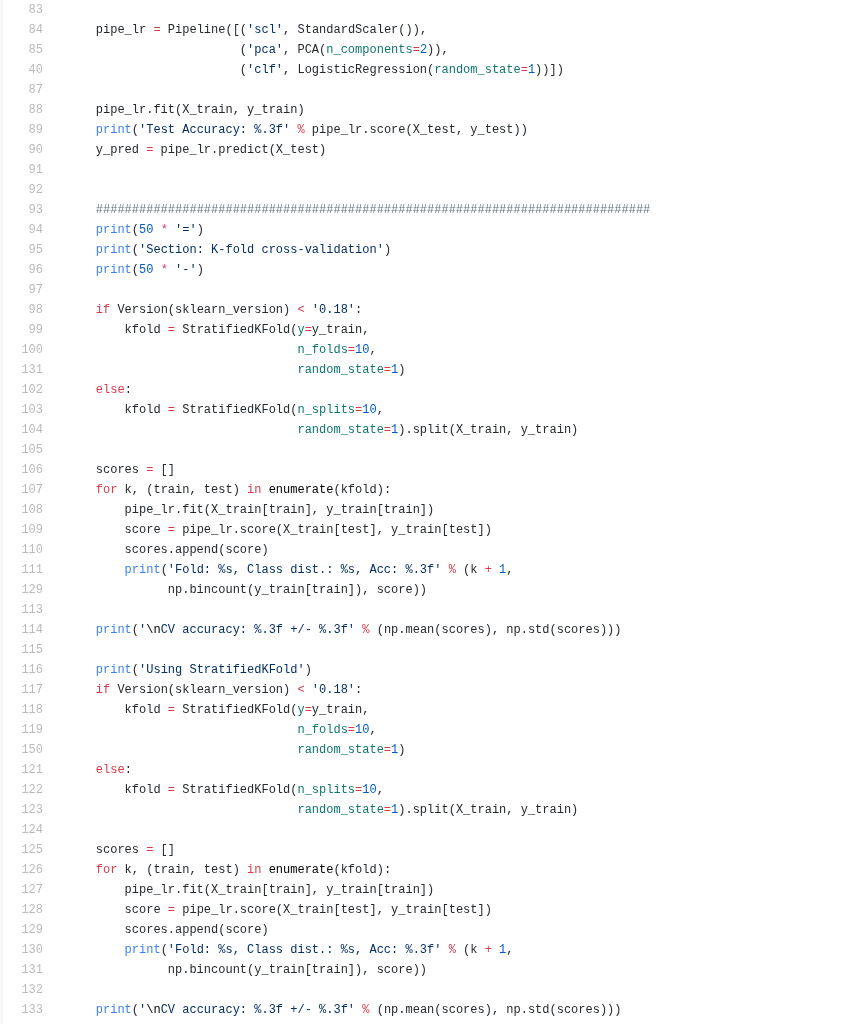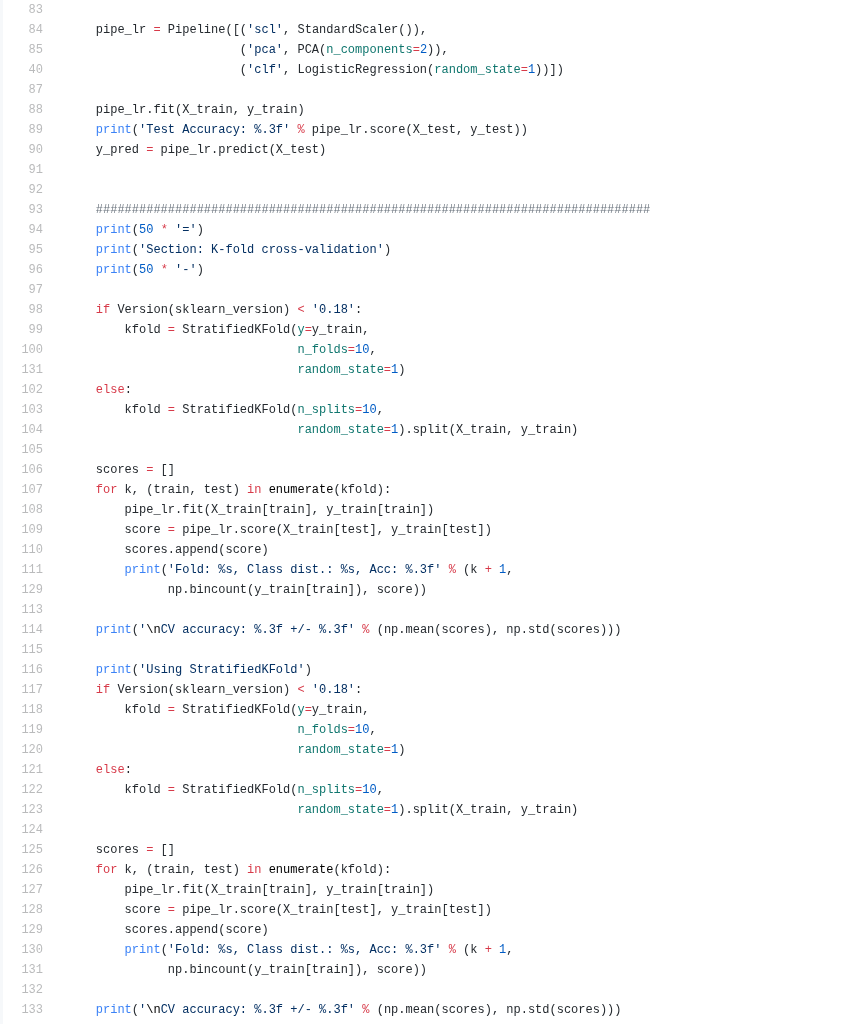--- a/index.html
+++ b/index.html
@@ -76,21 +76,21 @@
       <div>110</div>
       <div>111</div>
       <div>129</div>
       <div>113</div>
       <div>114</div>
       <div>115</div>
       <div>116</div>
       <div>117</div>
       <div>118</div>
       <div>119</div>
-      <div>120</div>
+      <div>150</div>
       <div>121</div>
       <div>122</div>
       <div>123</div>
       <div>124</div>
       <div>125</div>
       <div>126</div>
       <div>127</div>
       <div>128</div>
       <div>129</div>
       <div>130</div>

